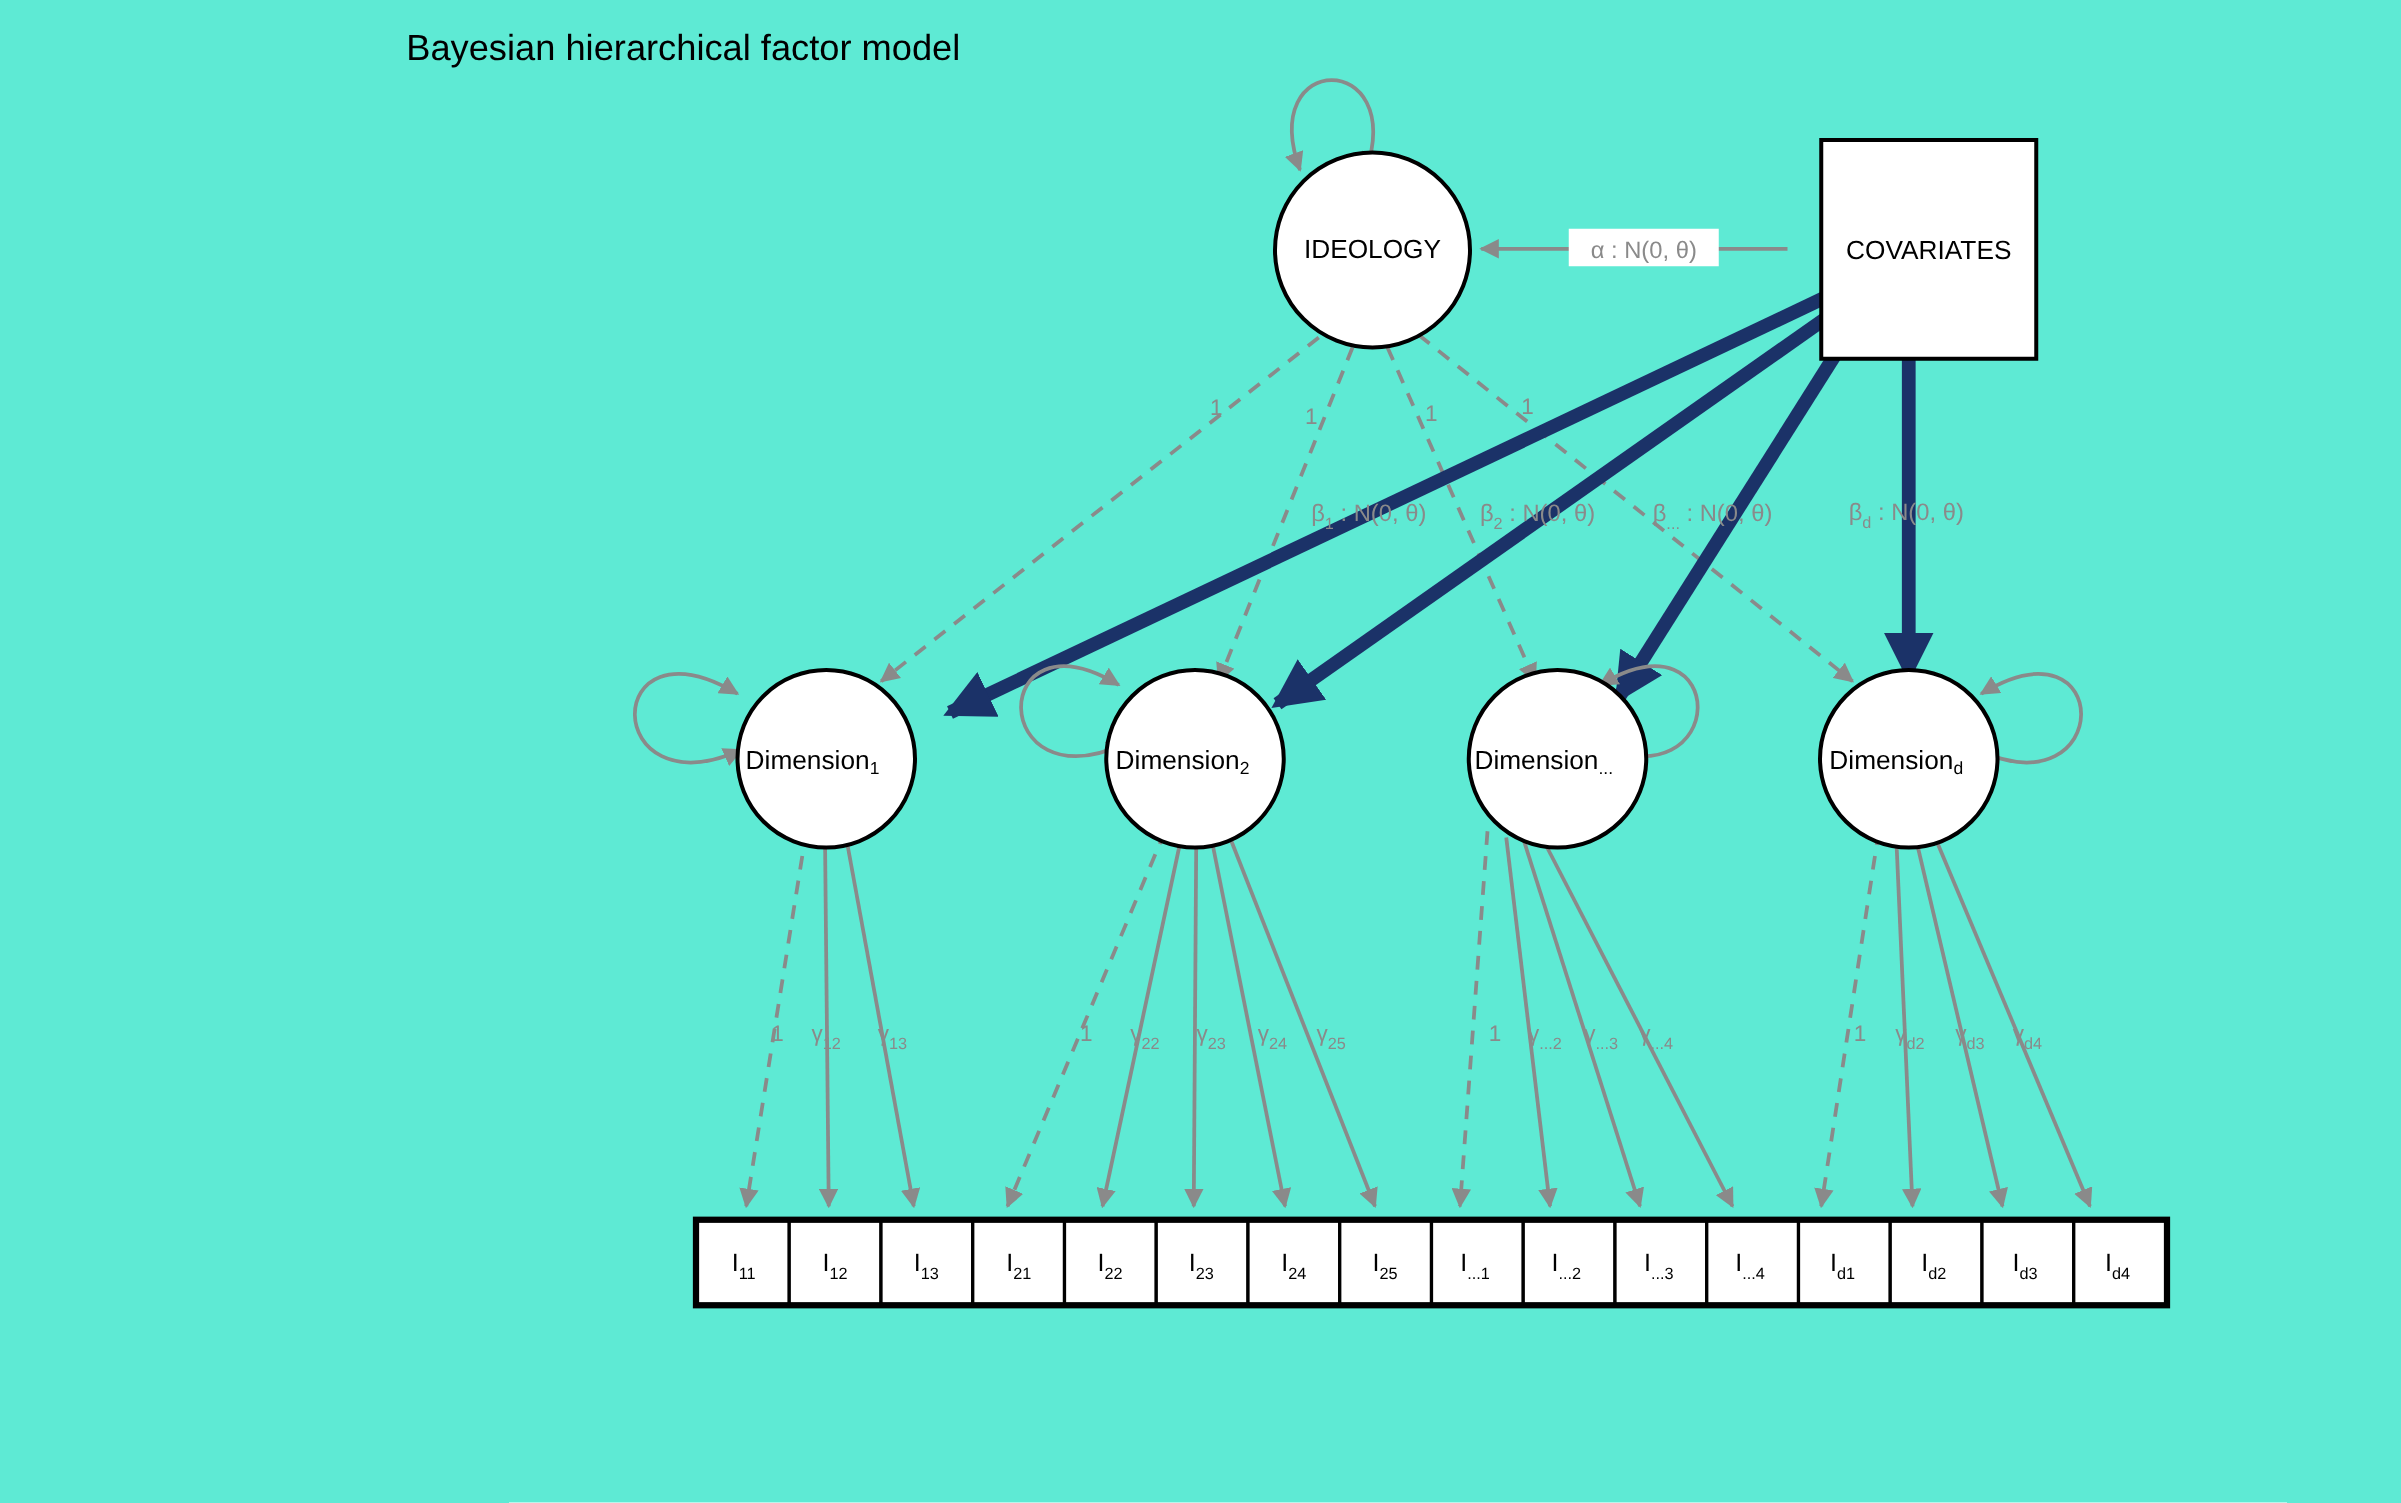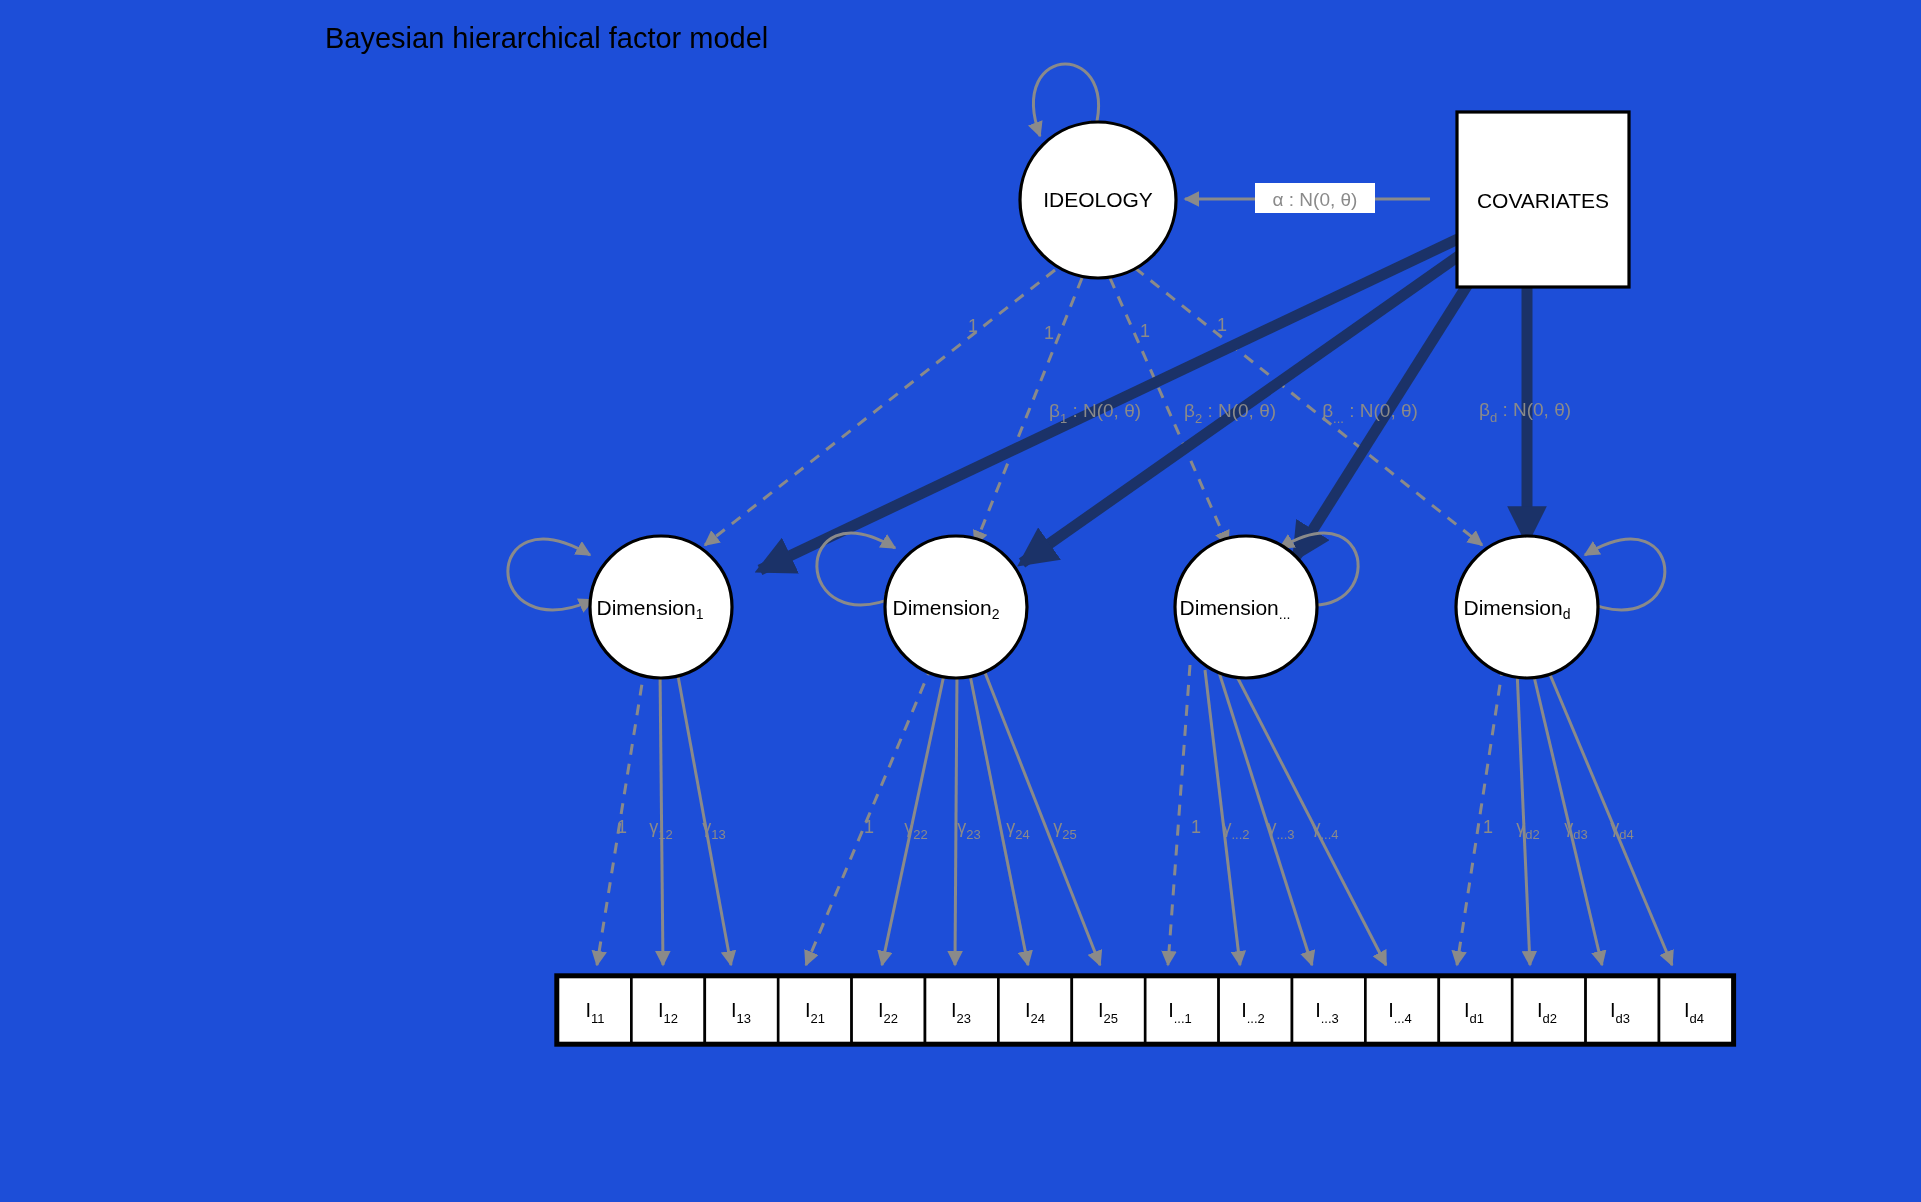--- a/index.html
+++ b/index.html
@@ -4,21 +4,21 @@
 <style>
   html, body {
     margin: 0;
     padding: 0;
     background: #ffffff;
   }
   #canvas {
     position: relative;
     width: 1921px;
     height: 1202px;
-    background: #1d4ed8;
+    background: #5eead4;
     font-family: "Liberation Sans", sans-serif;
     overflow: hidden;
   }
   svg#diagram {
     position: absolute;
     left: 0;
     top: 0;
     width: 1921px;
     height: 1202px;
   }

